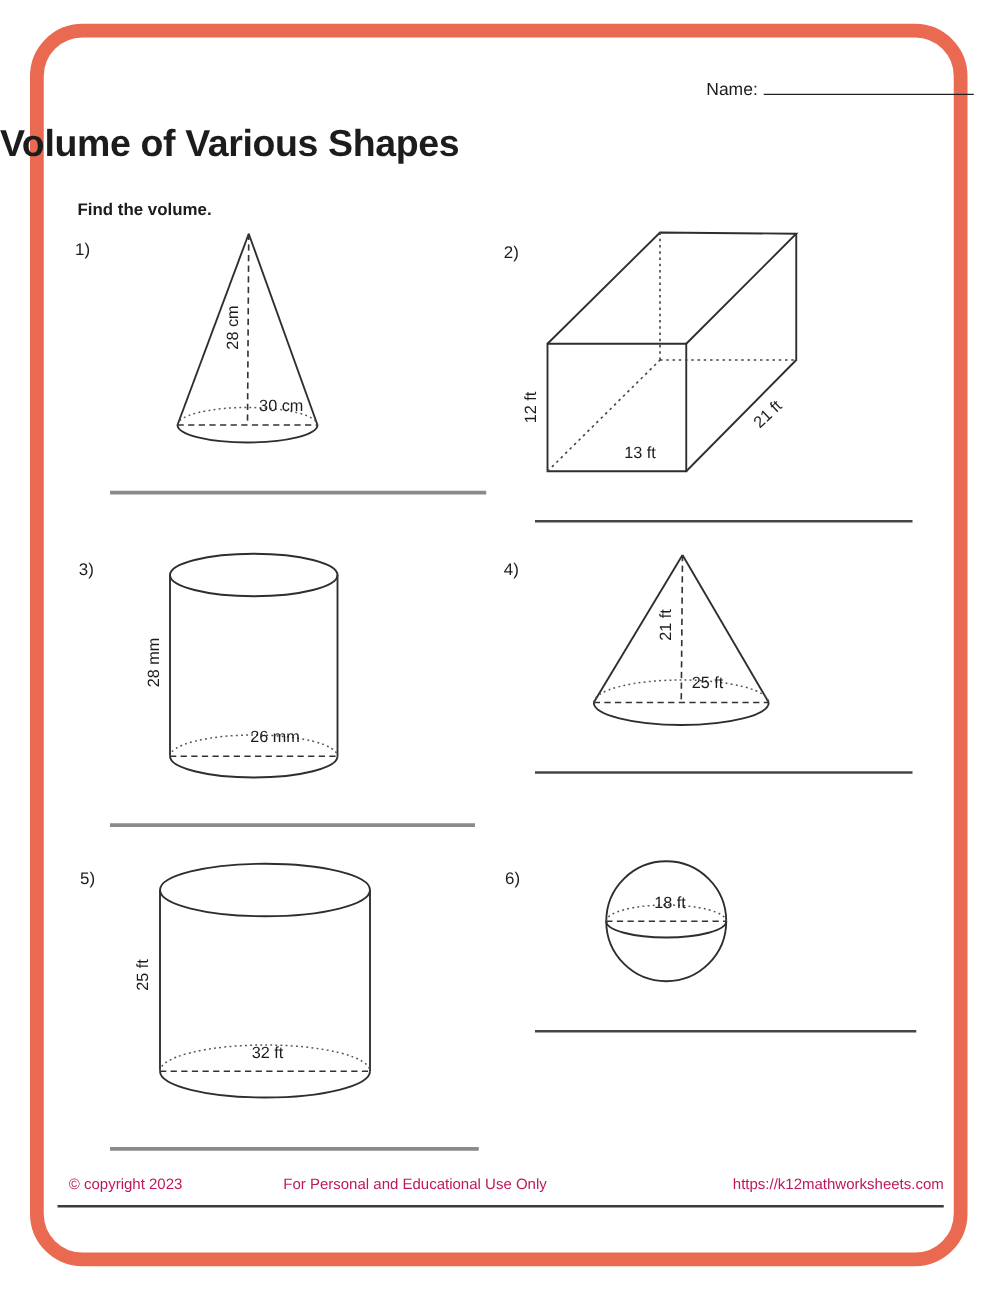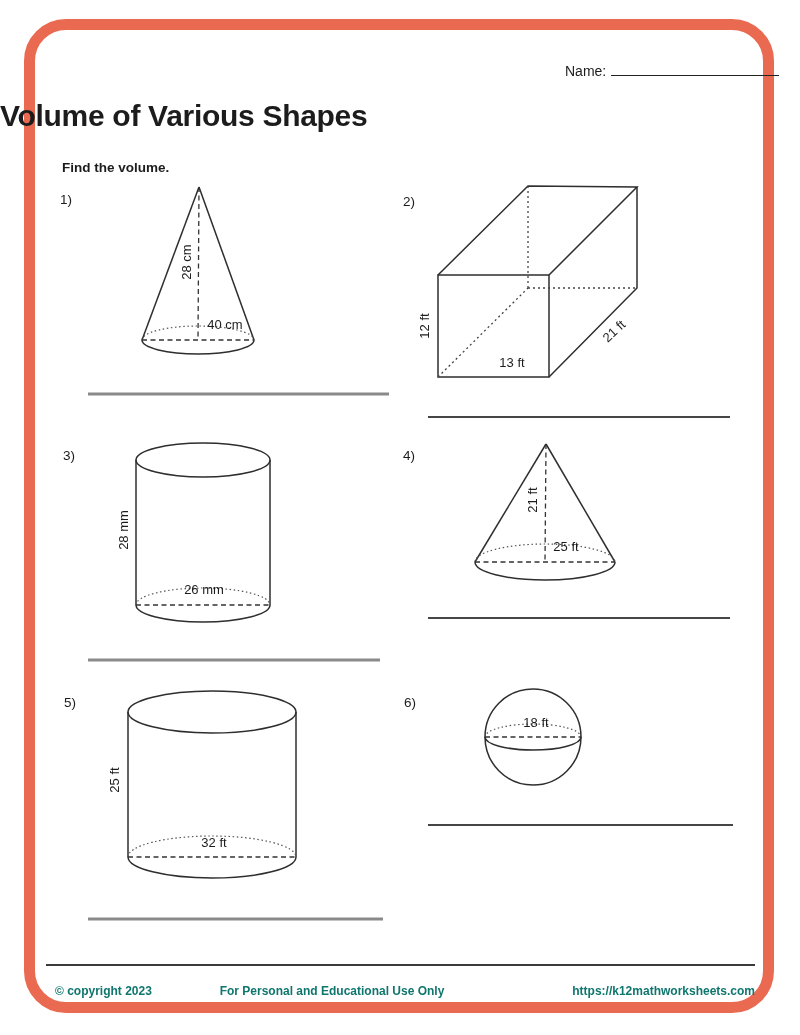--- a/index.html
+++ b/index.html
@@ -16,21 +16,21 @@
   .name-line{display:inline-block;width:168px;height:15px;border-bottom:1.4px solid #222;margin-left:5px;vertical-align:baseline;}
   .title{position:absolute;left:0;top:99px;width:800px;text-align:left;
          font-size:30px;font-weight:800;letter-spacing:-0.3px;}
   .instruction{position:absolute;left:62px;top:160px;font-size:13.5px;font-weight:bold;}
   .num{position:absolute;font-size:13.5px;}
   .lbl{position:absolute;font-size:13px;white-space:nowrap;transform:translate(-50%,-50%);}
   .lbl.v{transform:translate(-50%,-50%) rotate(-90deg);}
   .lbl.d{transform:translate(-50%,-50%) rotate(-43deg);}
   .art{position:absolute;left:0;top:0;}
   .footer-rule{position:absolute;left:46px;top:964px;width:709px;border-top:2.5px solid #3b3b3b;}
-  .footer-text{position:absolute;top:984px;font-size:12px;color:#0f766e;font-weight:bold;}
+  .footer-text{position:absolute;top:940px;font-size:12px;color:#be185d;}
   .footer-left{left:55px;}
   .footer-center{left:0;width:664px;text-align:center;}
   .footer-right{right:45px;}
   svg path, svg line, svg ellipse, svg circle{fill:none;}
   .solid{stroke:#2e2e2e;stroke-width:1.5;}
   .dash{stroke:#333;stroke-width:1.3;stroke-dasharray:5,3.5;}
   .dot{stroke:#555;stroke-width:1.2;stroke-dasharray:1.5,2.6;}
   .hid{stroke:#444;stroke-width:1.3;stroke-dasharray:2,3;}
   .ansL{stroke:#8a8a8a;stroke-width:3;}
   .ansR{stroke:#464646;stroke-width:2;}
@@ -110,28 +110,28 @@
 
   <line class="ansL" x1="88" y1="394" x2="389" y2="394"></line>
   <line class="ansR" x1="428" y1="417" x2="730" y2="417"></line>
   <line class="ansL" x1="88" y1="660" x2="380" y2="660"></line>
   <line class="ansR" x1="428" y1="618" x2="730" y2="618"></line>
   <line class="ansL" x1="88" y1="919" x2="383" y2="919"></line>
   <line class="ansR" x1="428" y1="825" x2="733" y2="825"></line>
 </svg>
 
 <span class="lbl v" style="left:186px;top:262px;">28 cm</span>
-<span class="lbl" style="left:225px;top:324px;">40 cm</span>
+<span class="lbl" style="left:225px;top:324px;">30 cm</span>
 
 <span class="lbl v" style="left:424px;top:326px;">12 ft</span>
 <span class="lbl" style="left:512px;top:362px;text-align:right;">13 ft</span>
 <span class="lbl d" style="left:614px;top:331px;">21 ft</span>
 
 <span class="lbl v" style="left:123px;top:530px;">28 mm</span>
-<span class="lbl" style="left:204px;top:589px;text-align:center;">26 mm</span>
+<span class="lbl" style="left:220px;top:589px;text-align:center;">26 mm</span>
 
 <span class="lbl v" style="left:532px;top:500px;">21 ft</span>
 <span class="lbl" style="left:566px;top:546px;">25 ft</span>
 
 <span class="lbl v" style="left:114px;top:780px;">25 ft</span>
 <span class="lbl" style="left:214px;top:842px;">32 ft</span>
 
 <span class="lbl" style="left:536px;top:722px;">18 ft</span>
 
 <div class="footer-rule"></div>

